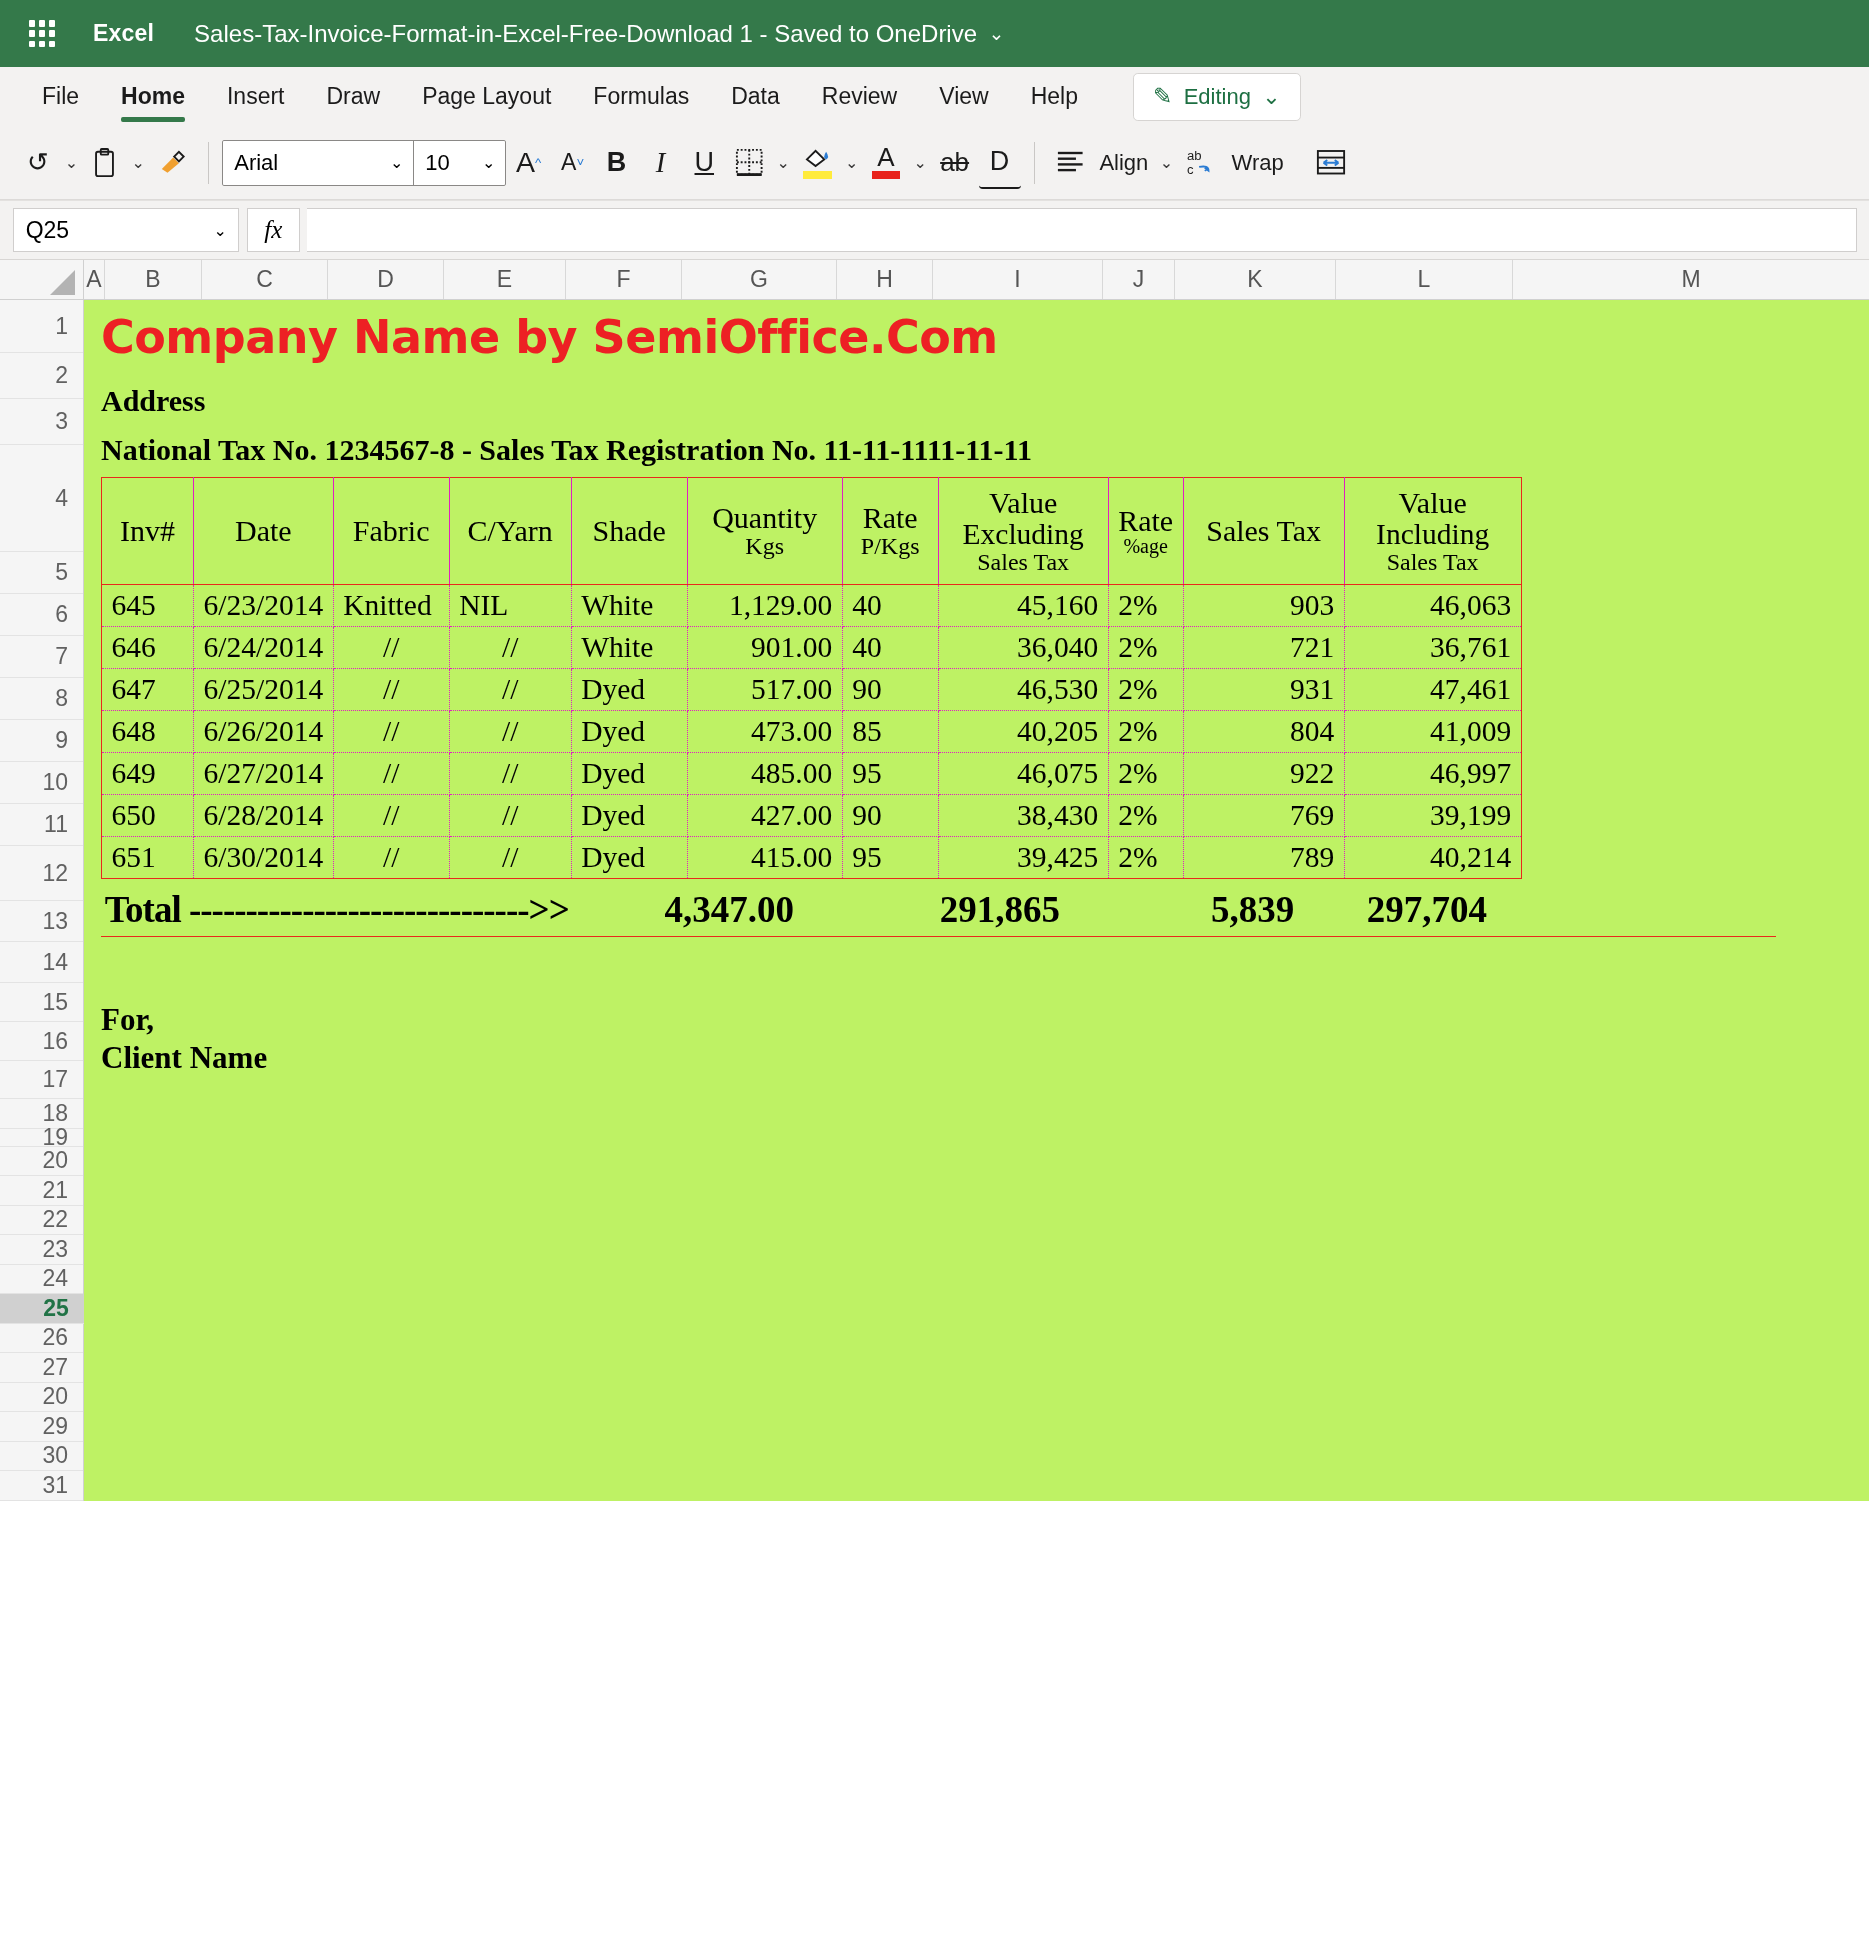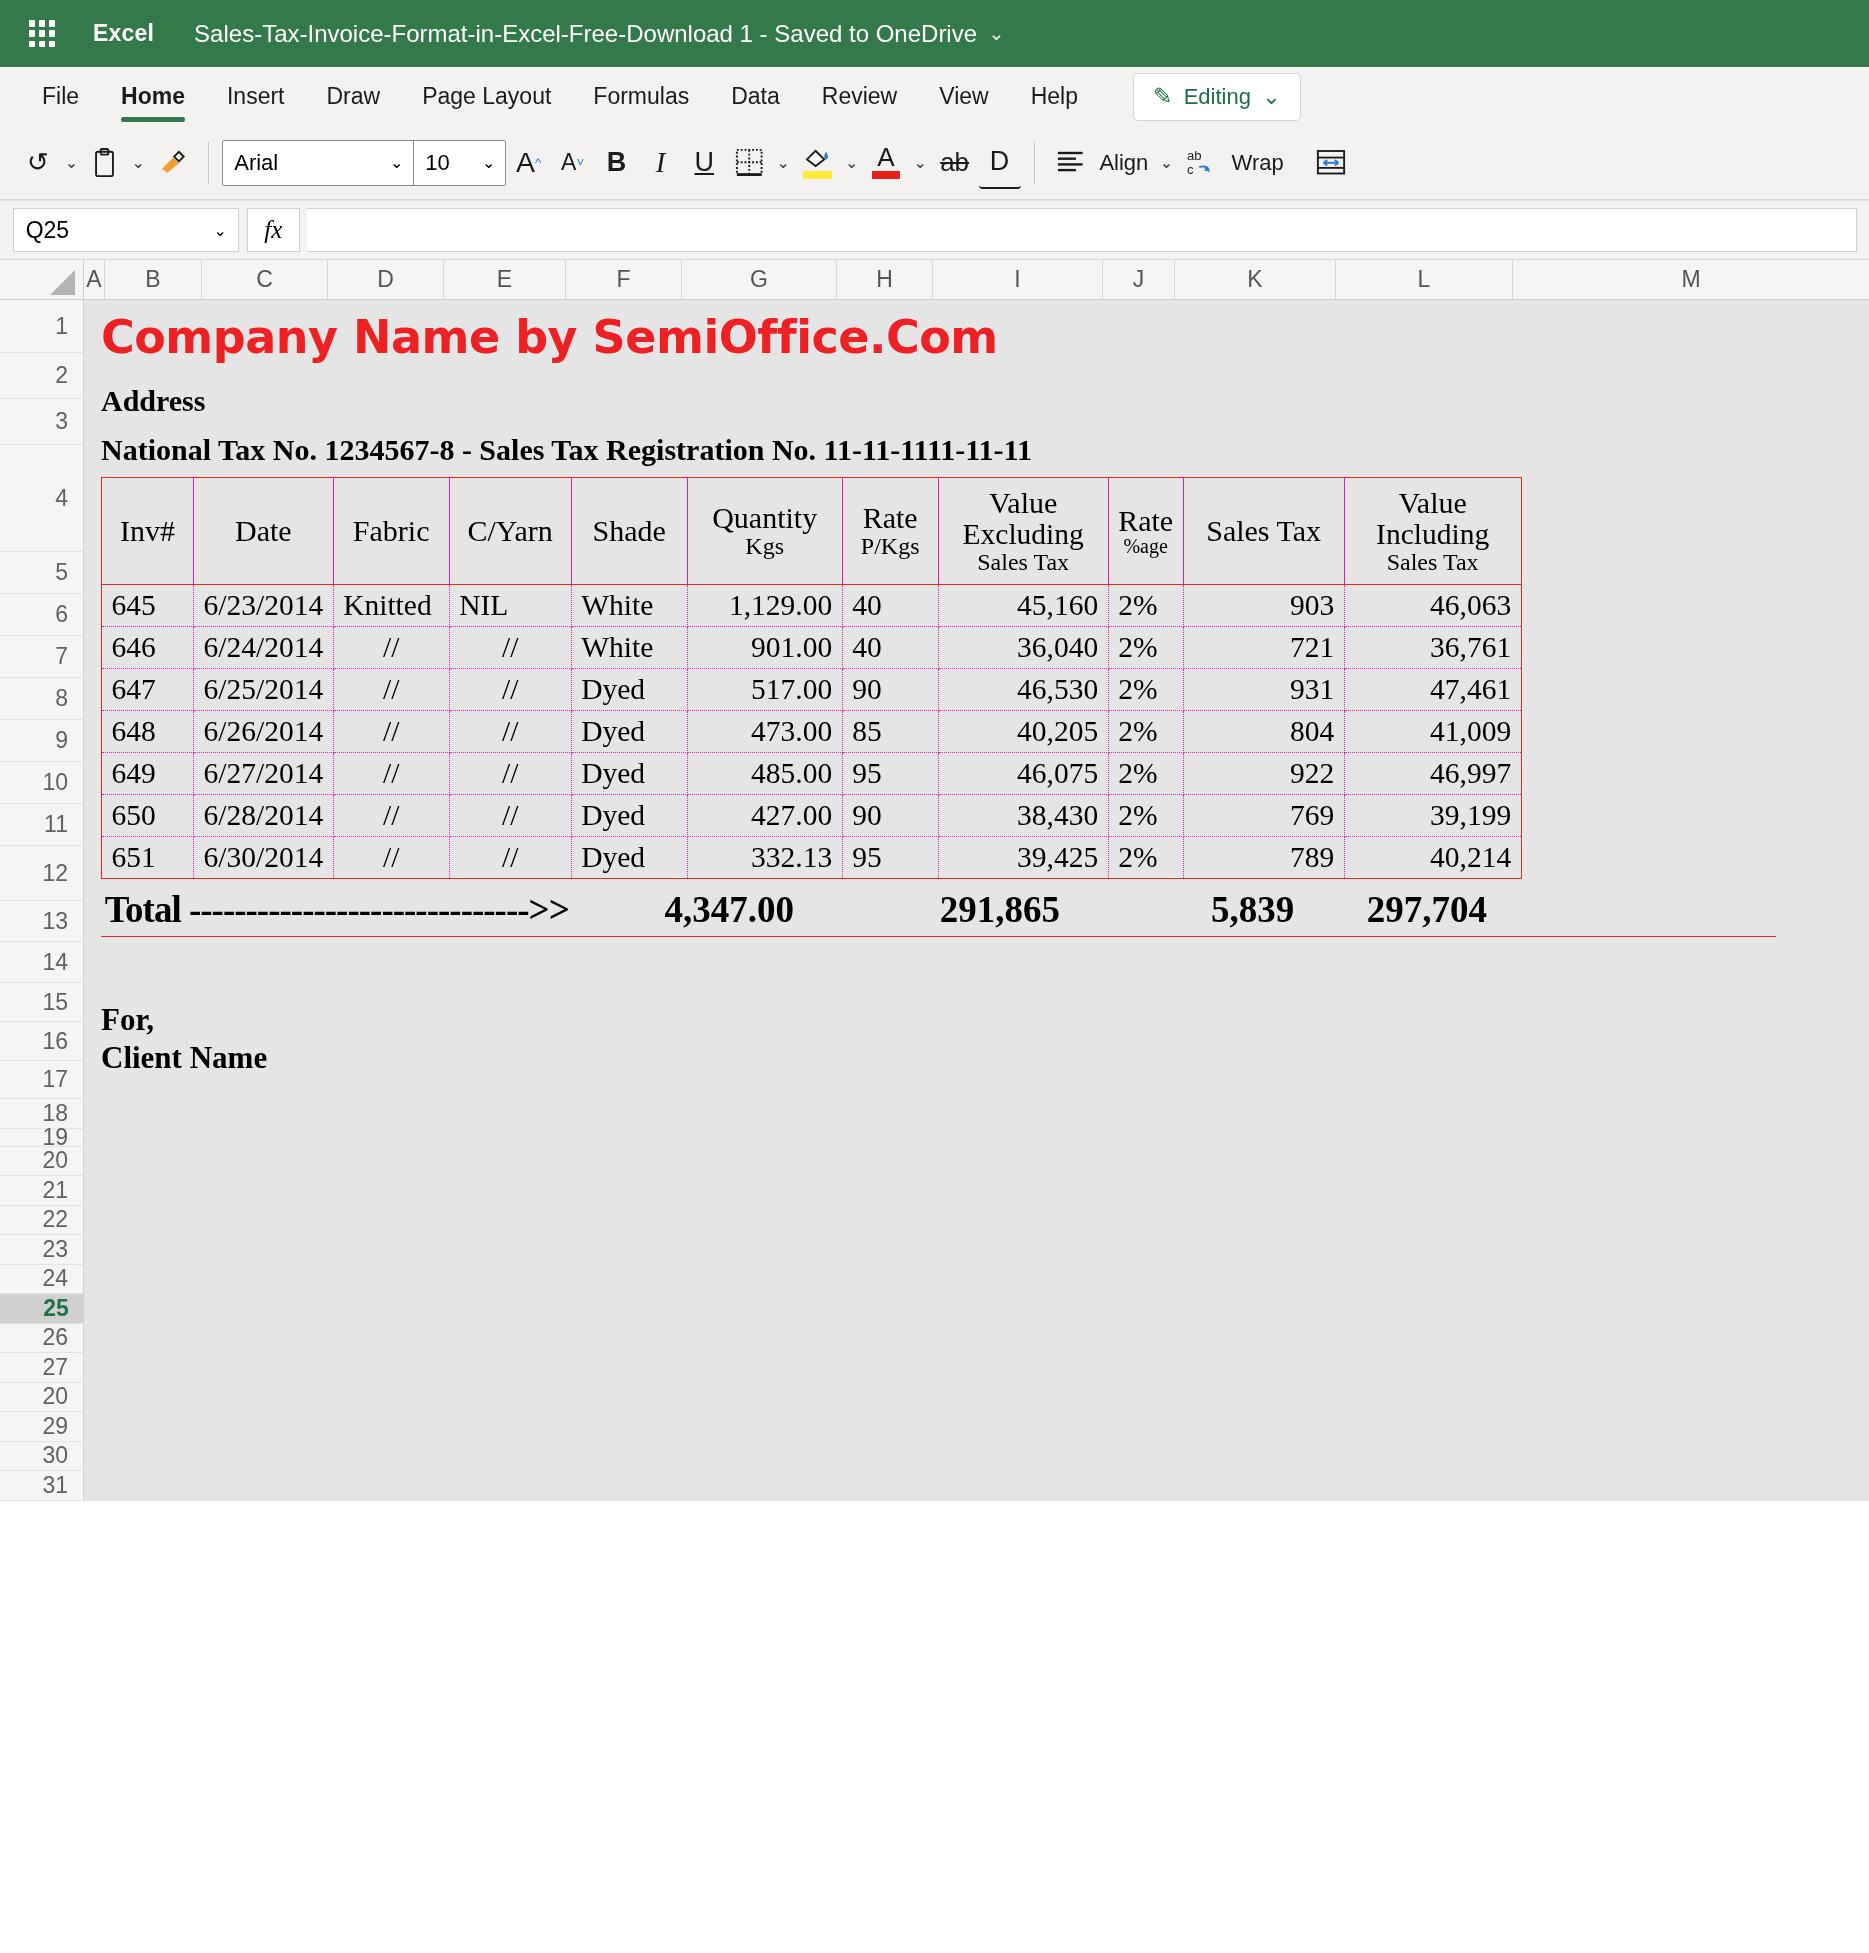--- a/index.html
+++ b/index.html
@@ -201,21 +201,21 @@
     background: #f5f5f5;
     cursor: pointer;
   }
   .rowcell.sel {
     background: #d0d0d0; color: #217346; font-weight: 700;
     border-right: 3.8px solid #217346;
     margin-right: -3.8px;
   }
   .sheet {
     flex: 1; position: relative;
-    background: #e5e5e5;
+    background: #bef264;
     overflow: hidden;
   }
 
   
   .inv-title {
     position: absolute; left: 17px; top: 9.5px;
     font-family: "DejaVu Sans", sans-serif;
     font-size: 46px; font-weight: 700;
     color: #ed2024;
     letter-spacing: -0.5px;
@@ -643,21 +643,21 @@
             <td class="ta-c">2%</td>
             <td class="ta-r">769</td>
             <td class="ta-r">39,199</td>
           </tr>
           <tr>
             <td class="ta-c">651</td>
             <td class="ta-c">6/30/2014</td>
             <td class="ditto">//</td>
             <td class="ditto">//</td>
             <td class="ta-l">Dyed</td>
-            <td class="ta-r">332.13</td>
+            <td class="ta-r">415.00</td>
             <td class="ta-c">95</td>
             <td class="ta-r">39,425</td>
             <td class="ta-c">2%</td>
             <td class="ta-r">789</td>
             <td class="ta-r">40,214</td>
           </tr>
         </tbody>
       </table>
 
       <div class="total-row">

